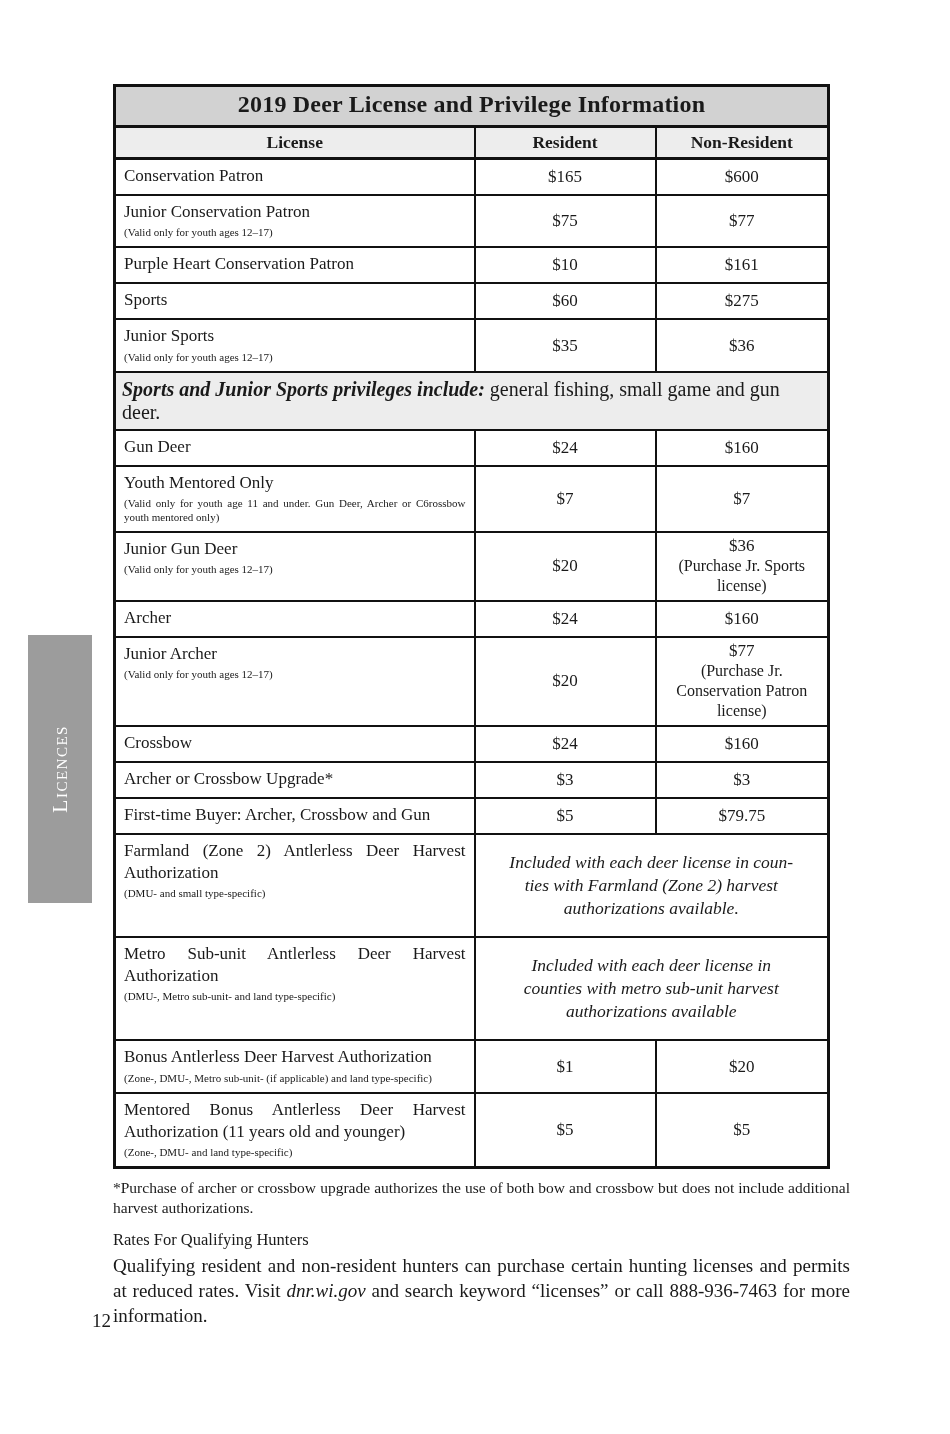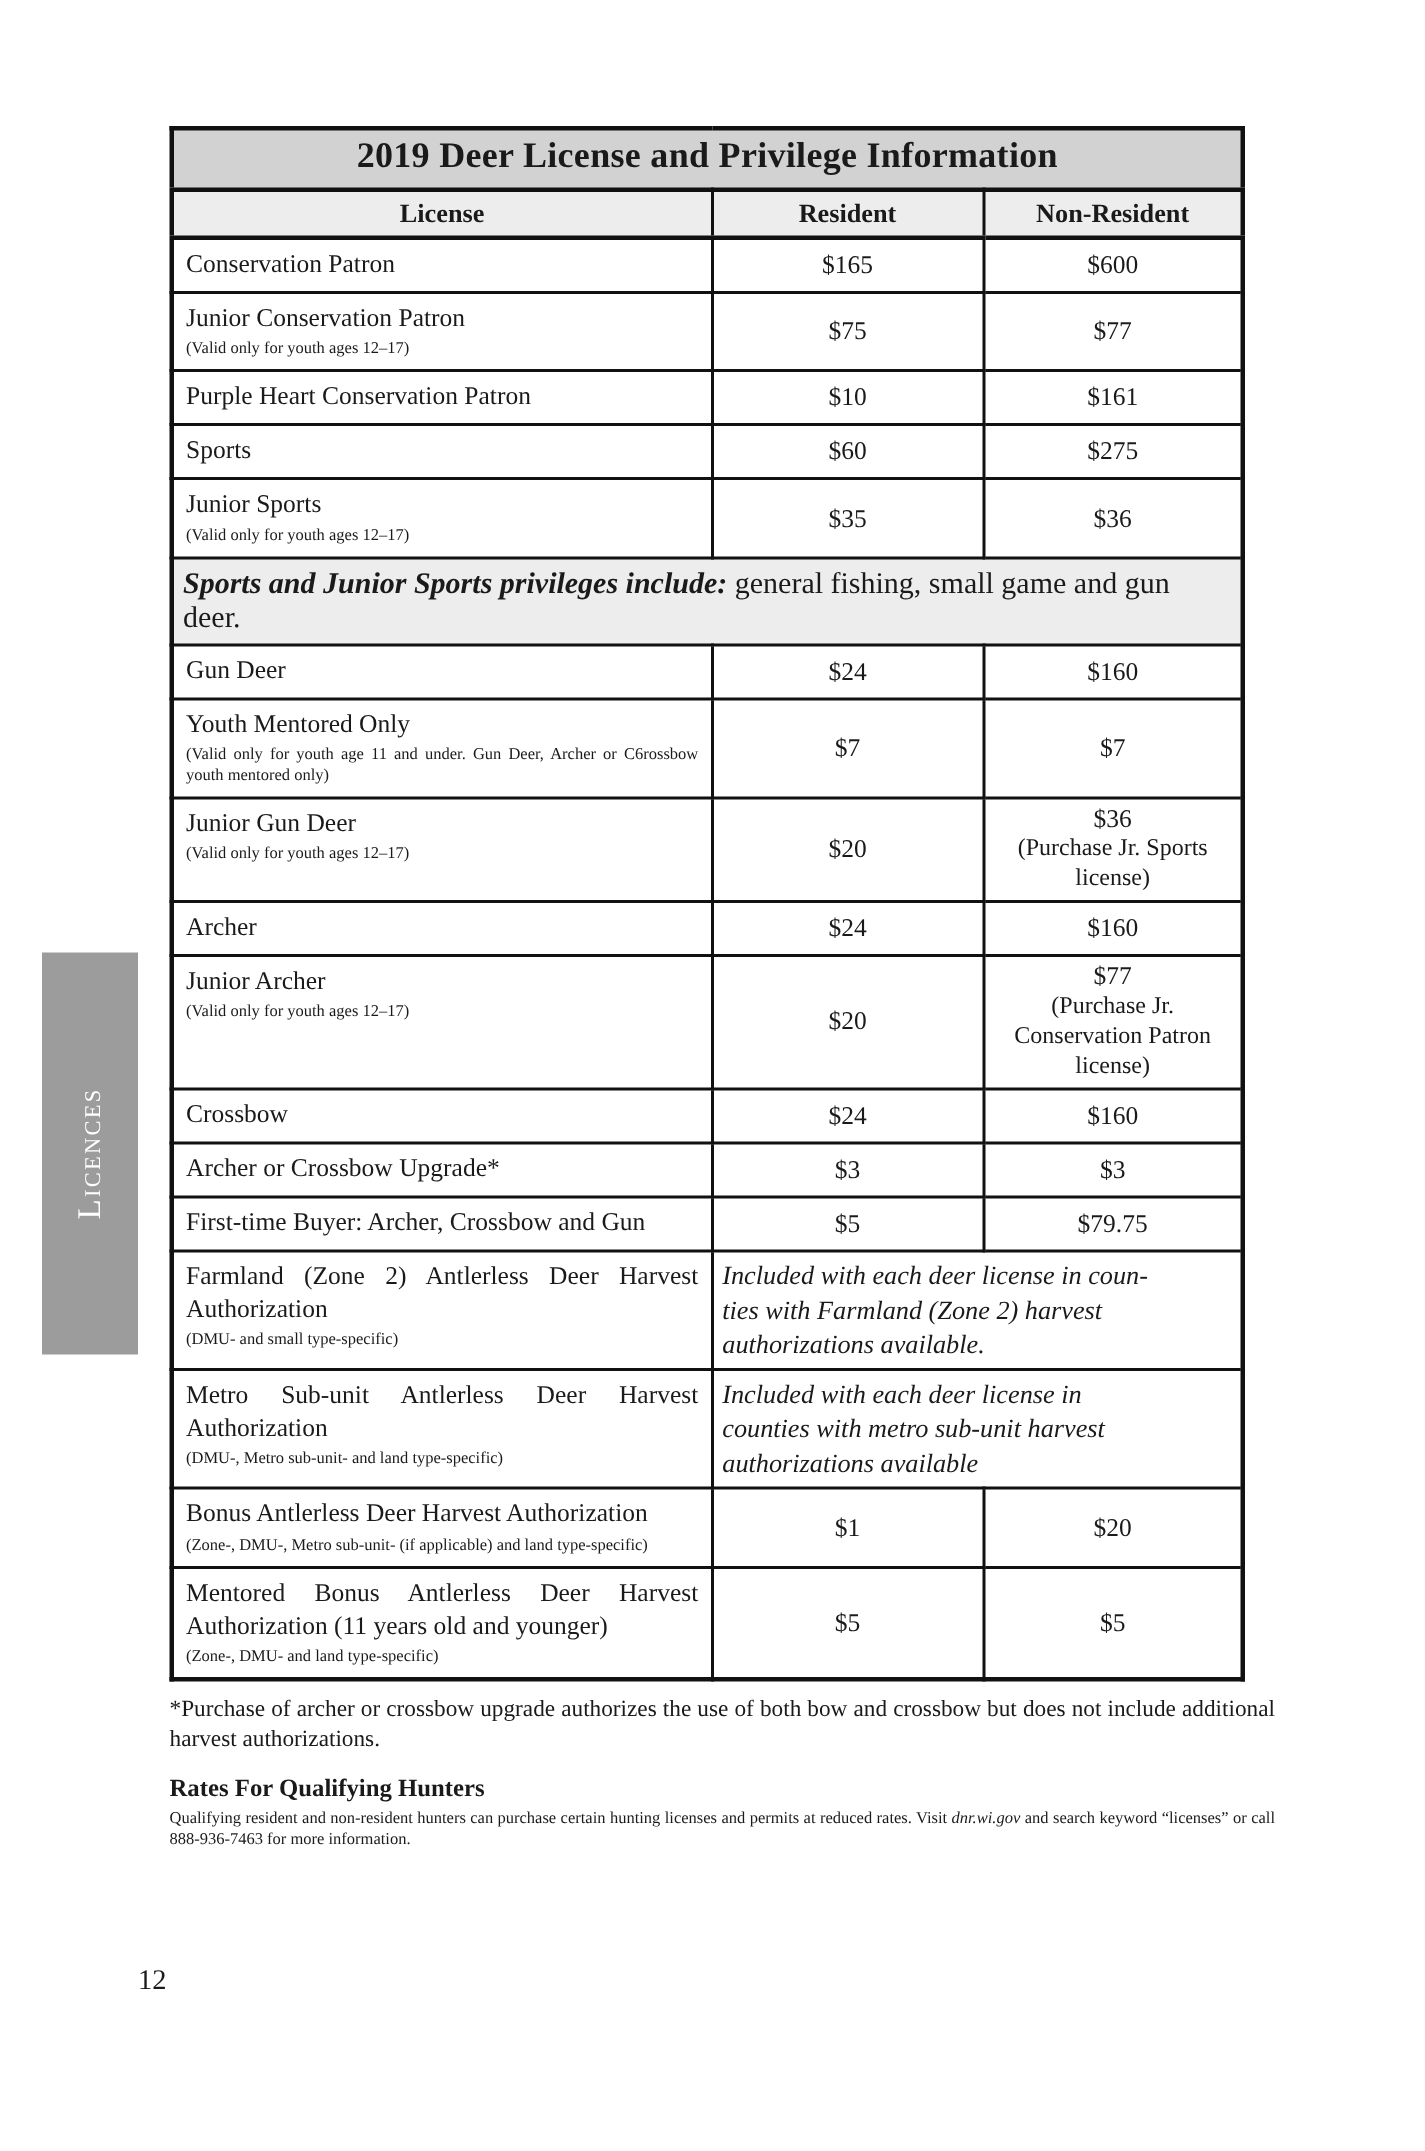--- a/index.html
+++ b/index.html
@@ -79,31 +79,32 @@
 
   td.banner {
     background: #ededed;
     font-size: 20px;
     padding: 5px 6px;
     vertical-align: middle;
   }
   .banner-lead { font-weight: bold; font-style: italic; }
 
   td.inc {
+    text-align: center;
     vertical-align: middle;
     font-style: italic;
     font-size: 17.5px;
     line-height: 1.32;
-    padding: 4px 6px;
+    padding: 16px 6px;
   }
 
   .notes { width: 737px; margin-top: 9px; }
   .fnote { font-size: 15.5px; line-height: 1.32; text-align: justify; }
-  .rates-head { font-size: 16.5px; font-weight: bold; margin-top: 11px; margin-bottom: 3px; }
-  .rates-body { font-size: 11px; line-height: 1.32; text-align: justify; }
+  .rates-head { font-size: 16.5px; font-weight: normal; margin-top: 11px; margin-bottom: 3px; }
+  .rates-body { font-size: 19px; line-height: 1.32; text-align: justify; }
   .ital { font-style: italic; }
 
   .page-number {
     position: absolute;
     left: 92px; top: 1310px;
     font-size: 19px;
   }
 </style>
 </head>
 <body>

